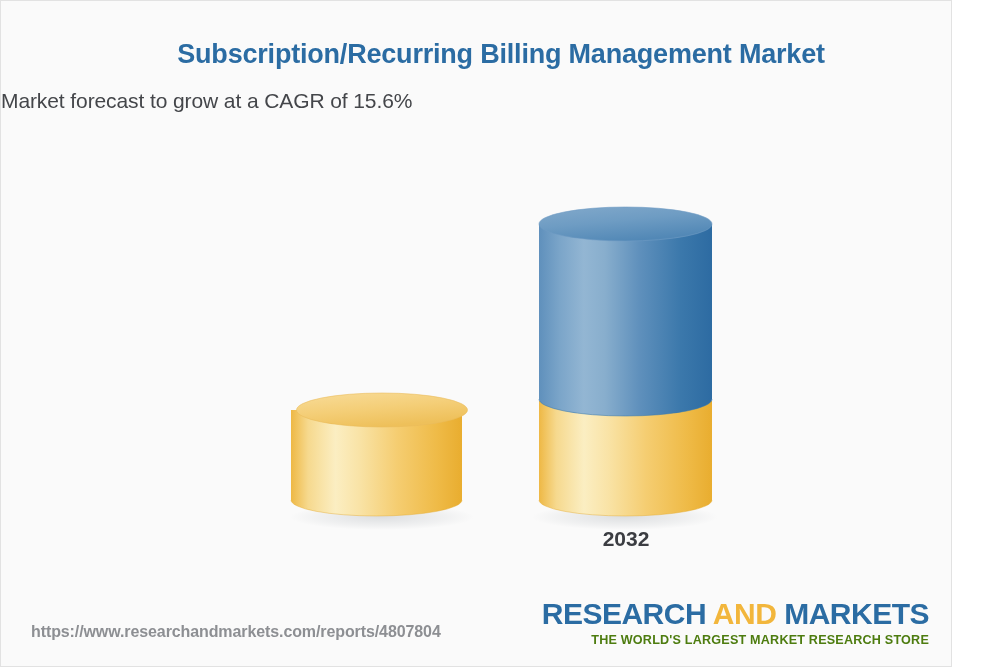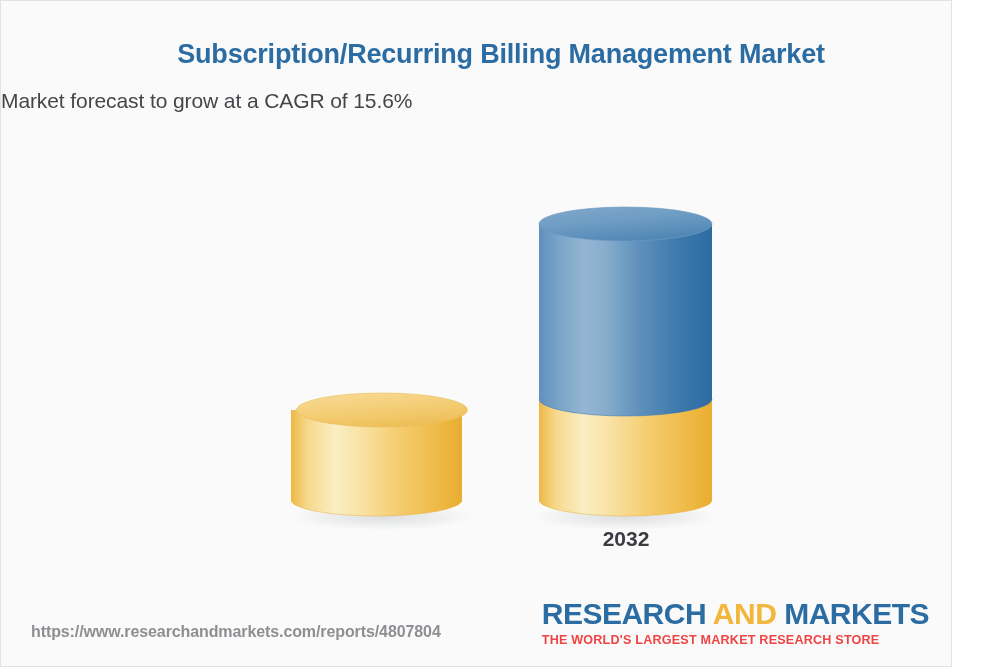--- a/index.html
+++ b/index.html
@@ -73,37 +73,38 @@
     top: 622px;
     font-size: 16px;
     color: #8d8f93;
     letter-spacing: -0.1px;
     font-weight: bold;
   }
   #brand-logo {
     position: absolute;
     right: 22px;
     top: 598px;
+    text-align: right;
     line-height: 1;
   }
   #brand-main {
     font-size: 30px;
     font-weight: bold;
     color: #2b6ca3;
     letter-spacing: -0.5px;
     white-space: nowrap;
   }
   #brand-main .brand-and {
     color: #f2b63c;
   }
   #brand-tagline {
     margin-top: 5px;
     font-size: 12.6px;
     font-weight: bold;
-    color: #ef4444;
+    color: #4d7c0f;
     letter-spacing: 0.2px;
     white-space: nowrap;
   }
 </style>
 </head>
 <body>
 
 <div id="canvas">
 
   <div id="chart-title">Subscription/Recurring Billing Management Market</div>

